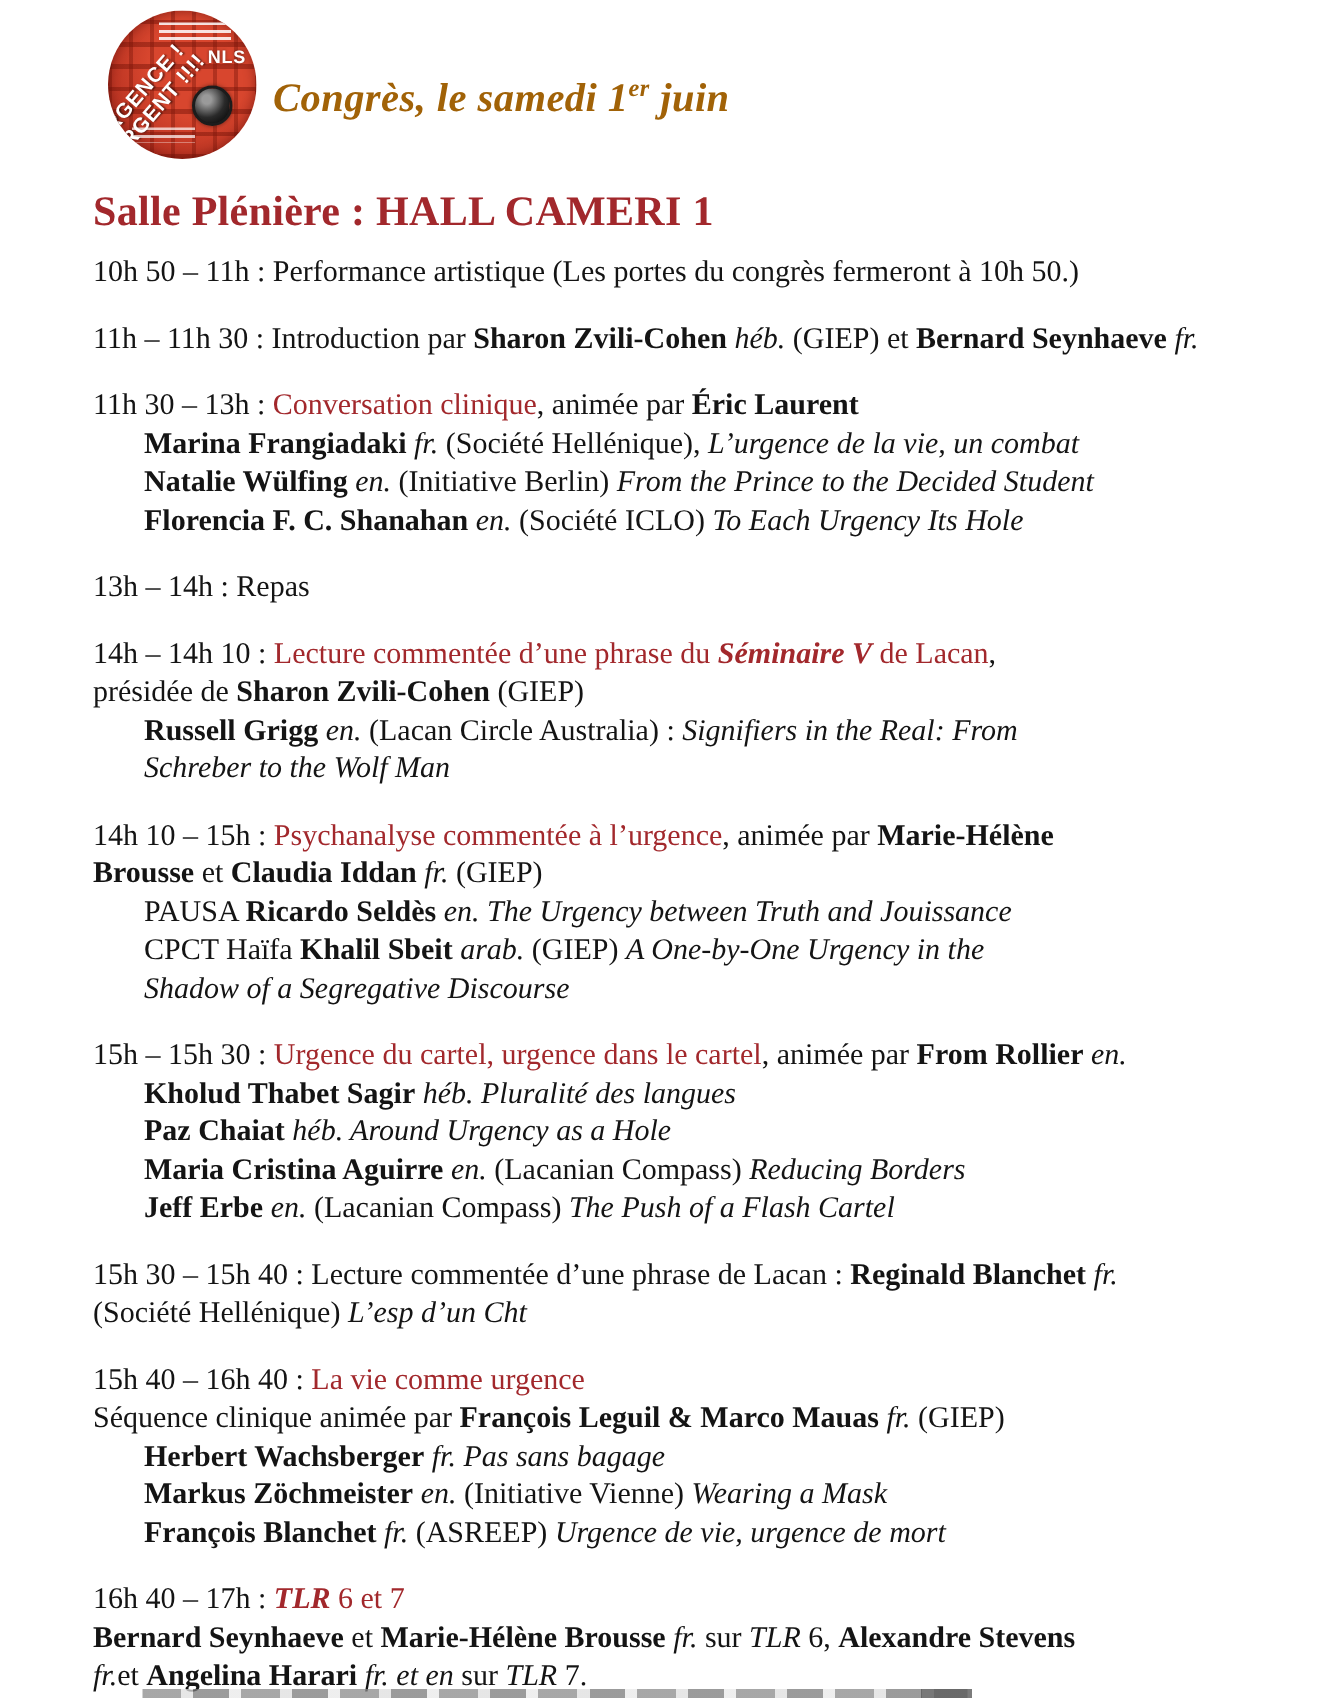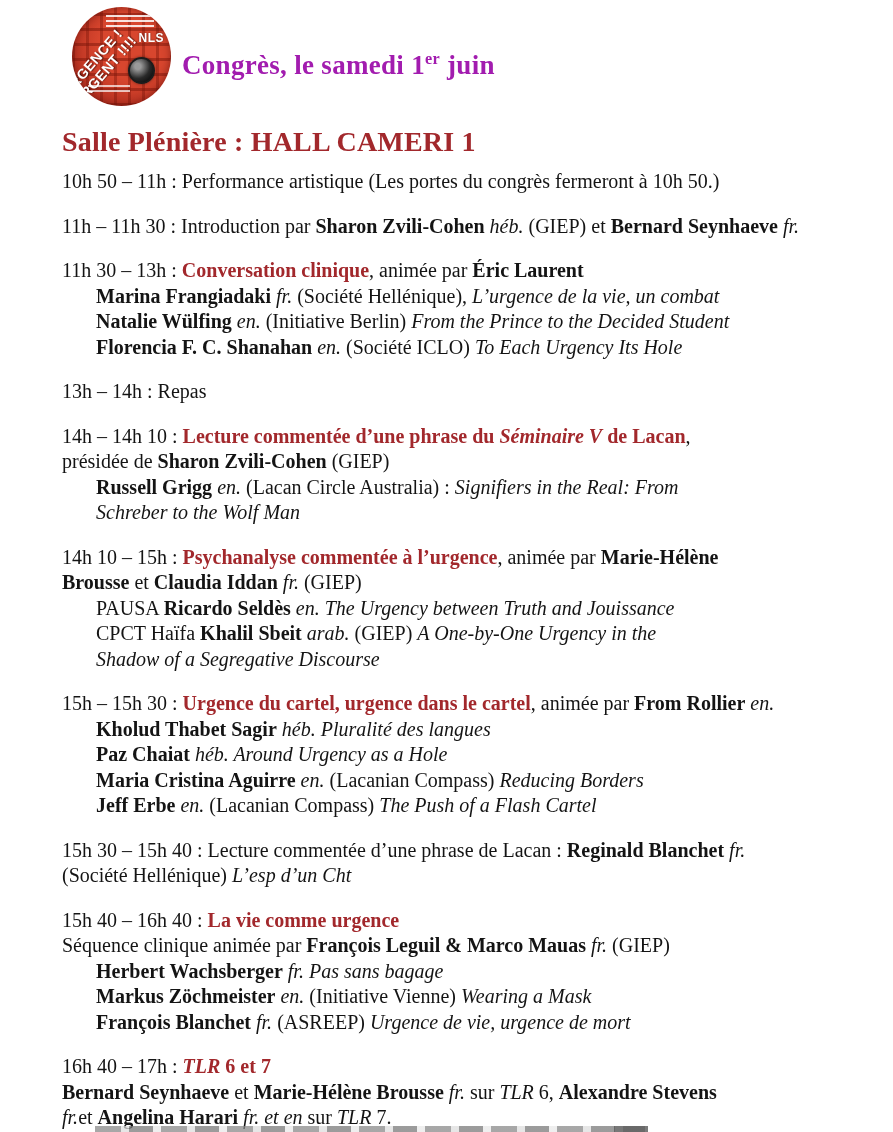--- a/index.html
+++ b/index.html
@@ -47,37 +47,37 @@
   .logo-fp {
     position: absolute; width: 48px; height: 13px; opacity: .85;
     background: repeating-linear-gradient(#ffffff 0 2px, transparent 2px 5px);
   }
   .logo-fp.top { left: 34px; top: 8px; }
   .logo-fp.bottom { left: 16px; bottom: 11px; width: 42px; height: 10px; opacity: .7; }
 
   
   .title {
     position: absolute; left: 182px; top: 50px; margin: 0;
-    font-size: 27px; font-weight: bold; color: #a21caf; letter-spacing: .3px;
+    font-size: 27px; font-weight: bold; color: #a16207; letter-spacing: .3px; font-style: italic;
   }
   .title sup { font-size: .6em; font-weight: bold; }
 
   
   .content { position: absolute; left: 62px; top: 126px; width: 770px; }
   .venue {
     margin: 0 0 11px 0; font-size: 28px; font-weight: bold;
     color: var(--accent); letter-spacing: .2px;
   }
   .line { margin: 0; font-size: 20px; line-height: 25.5px; }
   .line.gap { margin-top: 19px; }
   .line.ind { margin-left: 34px; }
 
   .rn-b  { font-weight: bold; }
   .rn-i  { font-style: italic; }
-  .rn-rb { font-weight: bold; color: var(--accent); }
+  .rn-rb { font-weight: normal; color: var(--accent); }
   .rn-rbi{ font-weight: bold; font-style: italic; color: var(--accent); }
   sup.rn-sup { font-weight: bold; font-size: .6em; }
 
   
   .cutoff {
     position: absolute; left: 95px; bottom: 0; width: 550px; height: 6px;
     background: repeating-linear-gradient(90deg,
       #8a8a8a 0 26px, #dedede 26px 34px,
       #7a7a7a 34px 58px, #e9e9e9 58px 66px);
     opacity: .75;

